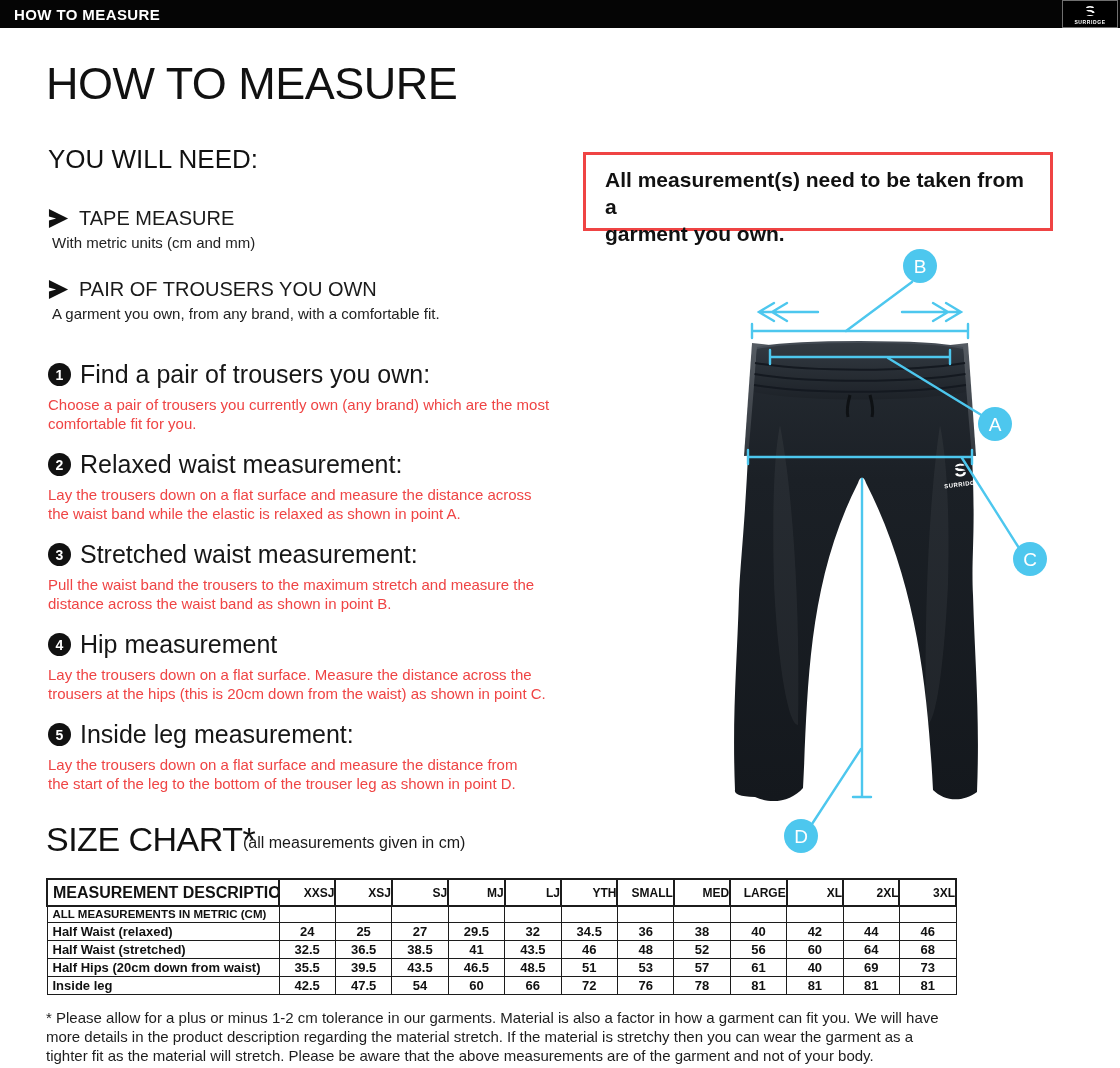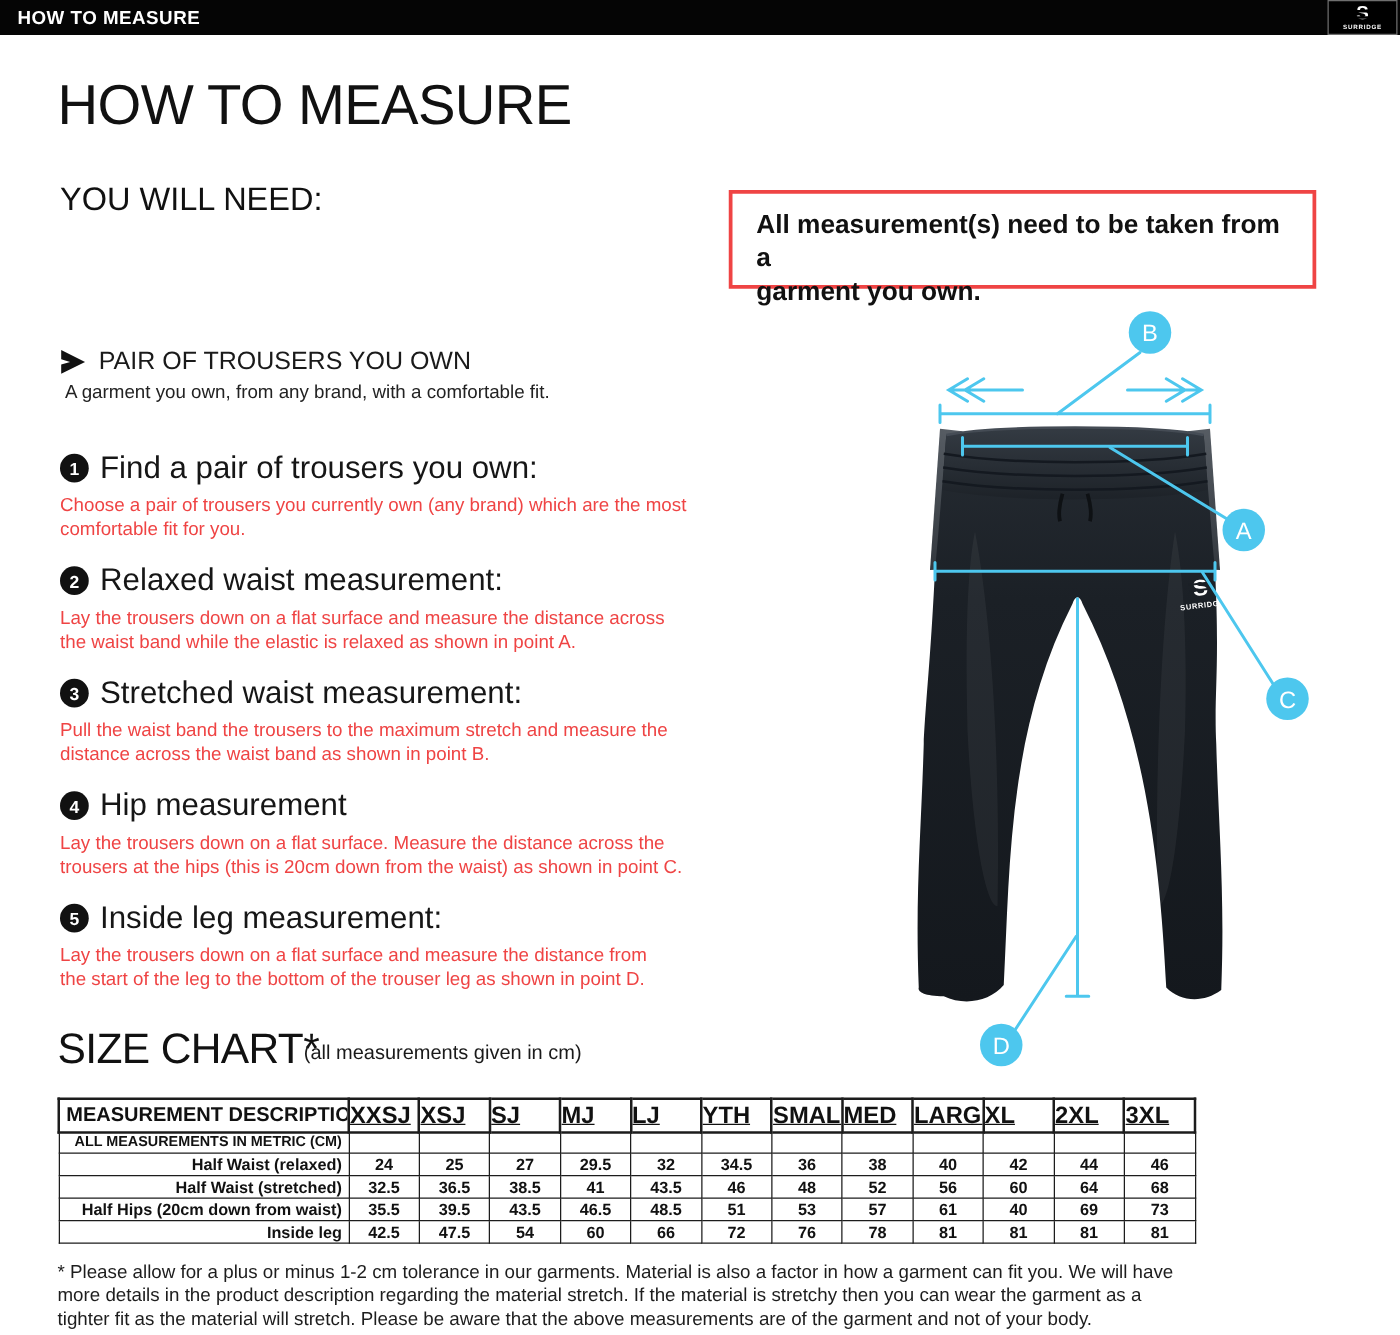--- a/index.html
+++ b/index.html
@@ -42,23 +42,23 @@
   
   .figure { position:absolute; left:700px; top:245px; width:420px; height:620px; }
 
   
   .size-chart-heading { position:absolute; left:46px; top:820px; font-size:34px; letter-spacing:-.5px; font-weight:400; color:#111; }
   .size-chart-sub { position:absolute; left:243px; top:834px; font-size:16px; color:#1a1a1a; }
 
   table.size-chart { position:absolute; left:46px; top:878px; width:911px; border-collapse:collapse; table-layout:fixed; }
   table.size-chart th, table.size-chart td { border:2px solid #1c1c1c; color:#111; overflow:hidden; white-space:nowrap; }
   table.size-chart th.desc-col { width:232px; text-align:left; padding:3px 5px; font-size:16px; height:27px; }
-  table.size-chart th.size-col { font-size:19px; text-align:left;text-decoration:underline; }
+  table.size-chart th.size-col { font-size:12px; text-align:right; }
   table.size-chart td { font-weight:700; font-size:13px; text-align:center; height:17px; border-width:1.5px; }
-  table.size-chart td.row-label { text-align:right; padding:1px 5px; }
+  table.size-chart td.row-label { text-align:left; padding:1px 5px; }
   table.size-chart tr.metric-row td { font-size:11.5px; height:16px; padding:0 5px; }
 
   .footnote { position:absolute; left:46px; top:1008px; width:1070px; font-size:15px; line-height:19px; color:#1d1d1d; white-space:pre-line; }
 </style>
 </head>
 <body>
 
 <div class="page">
 
   <header class="topbar">
@@ -69,20 +69,29 @@
         <span class="slice" style="top:4.5px;"></span>
         <span class="slice" style="top:9.5px;"></span>
       </span>
       <span class="brand-word">SURRIDGE</span>
     </div>
   </header>
 
   <h1 class="h1">HOW TO MEASURE</h1>
   <h2 class="need-heading">YOU WILL NEED:</h2>
 
+  <div class="need-item" id="need-item-0">
+    <div class="row">
+      <svg class="tri-icon" viewBox="0 0 22 22">
+          <path d="M1,1 L21,11 L1,21 L1,13.2 L8.5,11 L1,8.8 Z" fill="#111"></path>
+        </svg>
+      <span class="need-title">TAPE MEASURE</span>
+    </div>
+    <div class="need-desc">With metric units (cm and mm)</div>
+  </div>
   <div class="need-item" id="need-item-1">
     <div class="row">
       <svg class="tri-icon" viewBox="0 0 22 22">
           <path d="M1,1 L21,11 L1,21 L1,13.2 L8.5,11 L1,8.8 Z" fill="#111"></path>
         </svg>
       <span class="need-title">PAIR OF TROUSERS YOU OWN</span>
     </div>
     <div class="need-desc">A garment you own, from any brand, with a comfortable fit.</div>
   </div>
 

